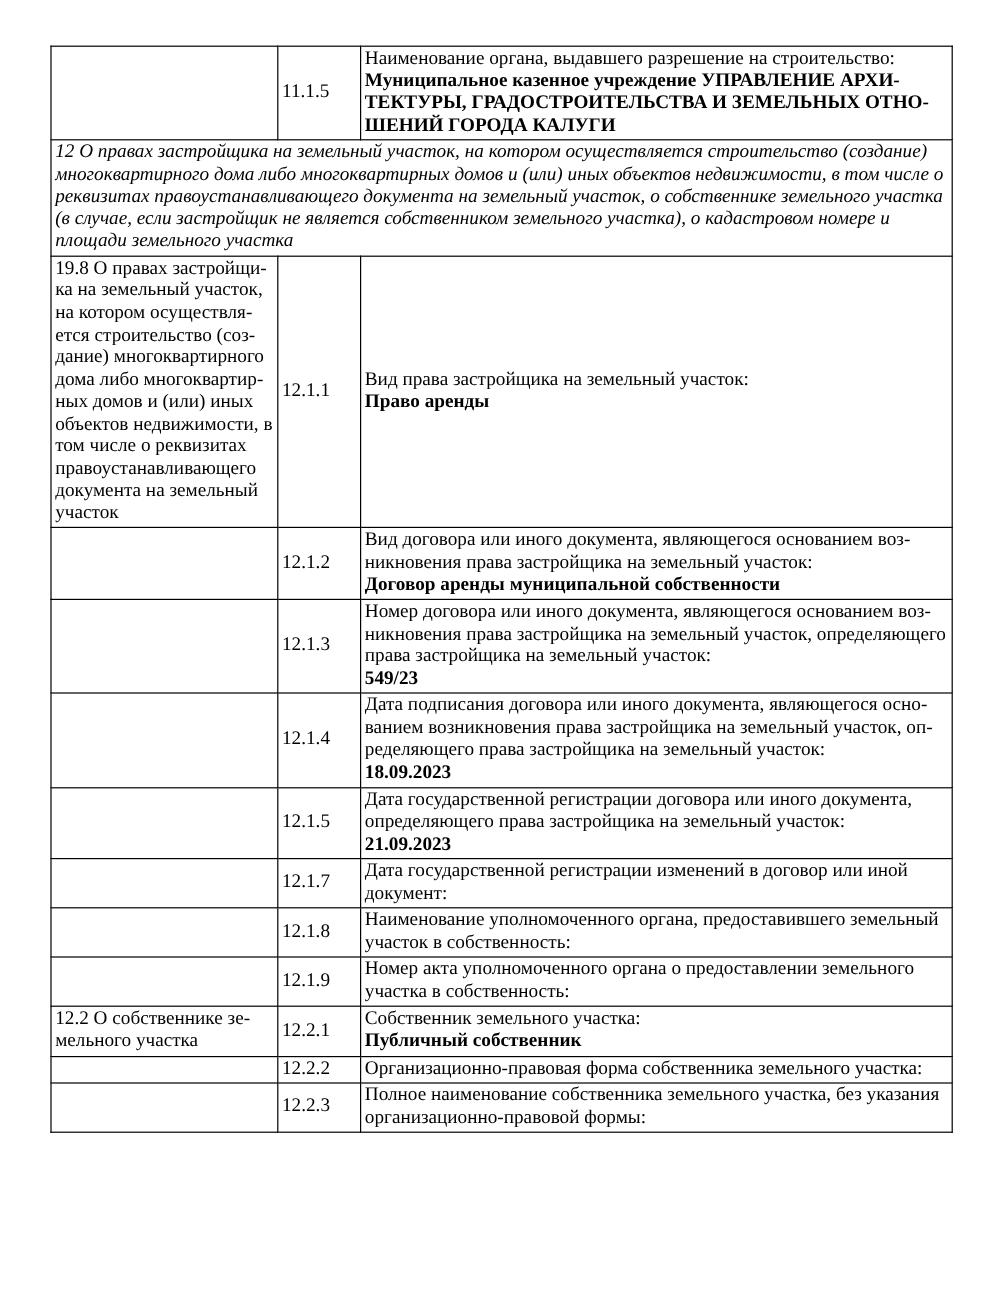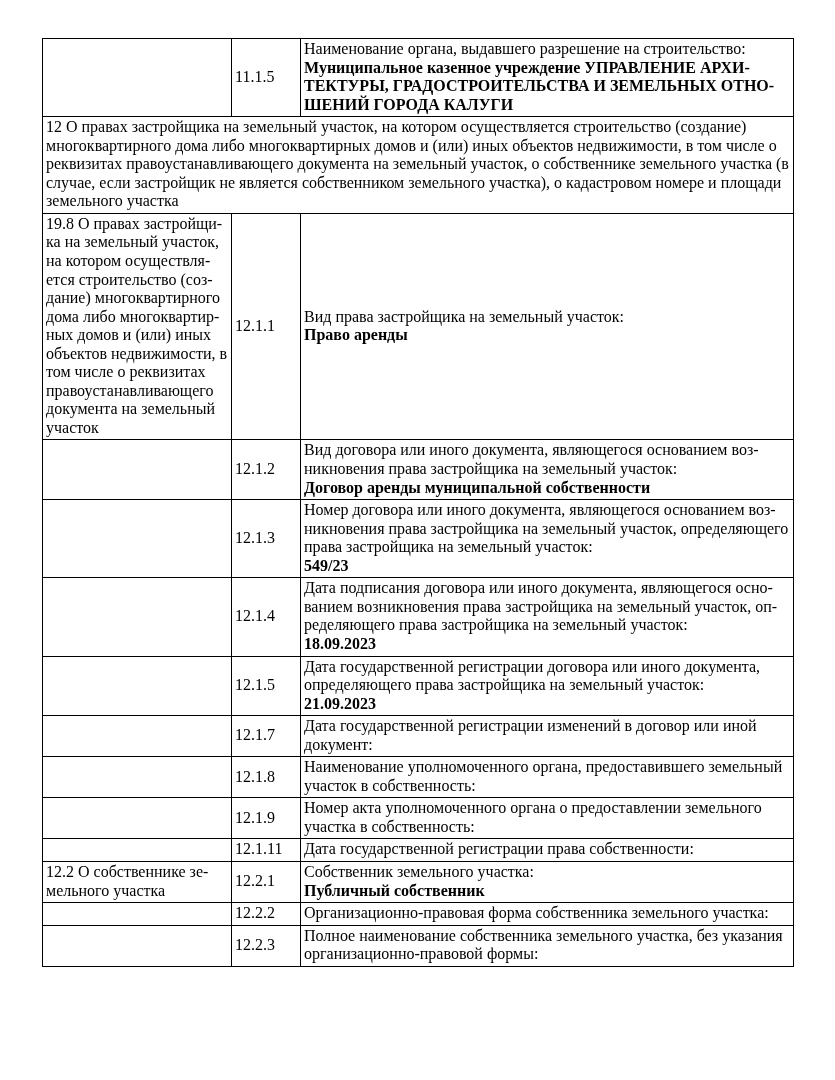--- a/index.html
+++ b/index.html
@@ -31,21 +31,21 @@
     border: 1px solid #000000;
     padding: 1px 3px 2px 3px;
     font-size: 16px;
     line-height: 1.16;
     word-wrap: break-word;
     hyphens: manual;
   }
   td.left-cell   { vertical-align: top; }
   td.num-cell    { vertical-align: middle; }
   td.content-cell{ vertical-align: middle; }
-  td.section-cell{ vertical-align: top; }
+  td.section-cell{ vertical-align: top; font-style: italic; }
   .label { font-weight: normal; }
   .value { font-weight: bold; }
 </style>
 </head>
 <body>
 
 <div class="page">
   <table class="doc-table">
     <colgroup>
       <col class="c1">
@@ -120,27 +120,20 @@
           </td>
         </tr>
         <tr>
           <td class="cell left-cell"></td>
           <td class="cell num-cell">12.1.9</td>
           <td class="cell content-cell">
             <div class="label">Номер акта уполномоченного органа о предоставлении земельного участка в собственность:</div>
           </td>
         </tr>
         <tr>
-          <td class="cell left-cell"></td>
-          <td class="cell num-cell">12.1.11</td>
-          <td class="cell content-cell">
-            <div class="label">Дата государственной регистрации права собственности:</div>
-          </td>
-        </tr>
-        <tr>
           <td class="cell left-cell">12.2 О собственнике зе­мельного участка</td>
           <td class="cell num-cell">12.2.1</td>
           <td class="cell content-cell">
             <div class="label">Собственник земельного участка:</div>
             <div class="value">Публичный собственник</div>
           </td>
         </tr>
         <tr>
           <td class="cell left-cell"></td>
           <td class="cell num-cell">12.2.2</td>

